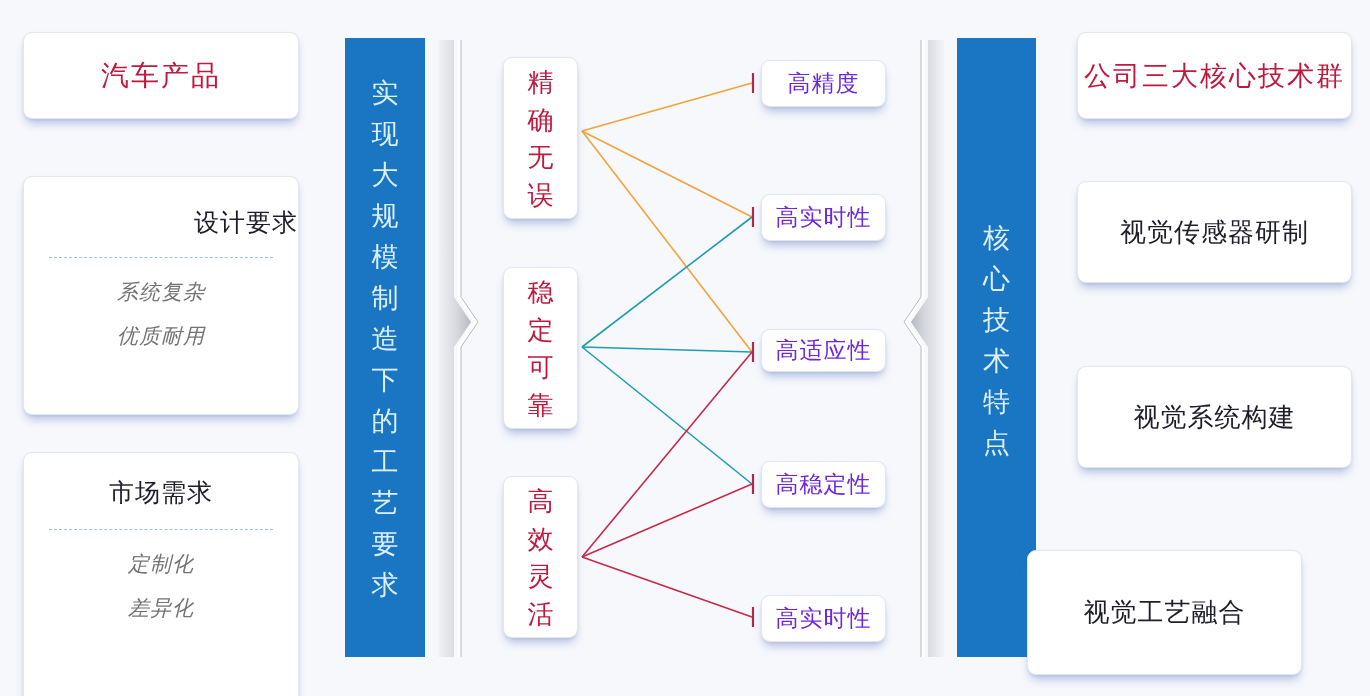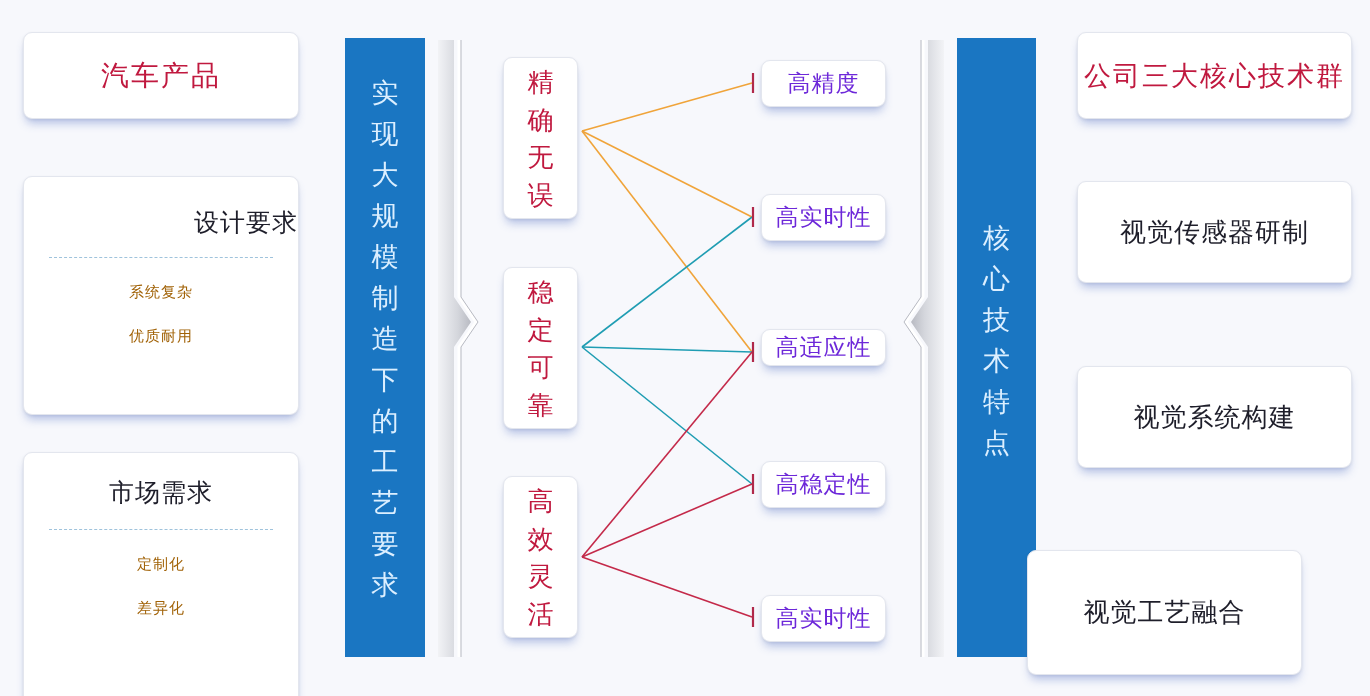--- a/index.html
+++ b/index.html
@@ -12,21 +12,21 @@
     position: absolute; background: #ffffff;
     border: 1px solid #e3e6ee; border-radius: 9px;
     box-shadow: 0 7px 10px -3px rgba(90,120,200,0.45), 0 1px 3px rgba(0,0,0,0.08);
     box-sizing: border-box;
   }
   .red { color: #c0193f; }
   .dark { color: #1e1e2a; }
   .ctr { display: flex; align-items: center; justify-content: center; text-align: center; }
   .title-lg { font-size: 28px; letter-spacing: 2px; }
   .title-md { font-size: 25px; letter-spacing: 1px; }
-  .sub { font-size: 15px; color: #a16207; line-height: 44px; letter-spacing: 1px; }
+  .sub { font-size: 21px; color: #737373; line-height: 44px; letter-spacing: 1px; font-style: italic; }
   .dashed { border-top: 1.5px dashed #9fc3dc; margin: 0 25px; }
   .blue-bar {
     position: absolute; background: #1a76c2;
     color: #dcefff; display: flex; flex-direction: column; align-items: center;
     box-sizing: border-box;
   }
   .vchar { font-size: 27px; line-height: 41px; }
   .vtext { display: flex; flex-direction: column; align-items: center; }
   .vcard .vchar { color: #c0193f; font-size: 26px; line-height: 37.5px; }
   .target { font-size: 23px; color: #6d28d9; letter-spacing: 1px; }
@@ -146,21 +146,21 @@
       <span class="vchar">活</span>
     </div>
 </div>
 
 <div class="card ctr" style="left:761px;top:60px;width:125px;height:47px;">
   <span class="target">高精度</span>
 </div>
 <div class="card ctr" style="left:761px;top:194px;width:125px;height:47px;">
   <span class="target">高实时性</span>
 </div>
-<div class="card ctr" style="left:761px;top:329px;width:125px;height:37px;">
+<div class="card ctr" style="left:761px;top:329px;width:125px;height:43px;">
   <span class="target">高适应性</span>
 </div>
 <div class="card ctr" style="left:761px;top:461px;width:125px;height:47px;">
   <span class="target">高稳定性</span>
 </div>
 <div class="card ctr" style="left:761px;top:595px;width:125px;height:47px;">
   <span class="target">高实时性</span>
 </div>
 
 <div class="blue-bar" style="left:957px;top:38px;width:79px;height:619px;padding-top:179px;">

